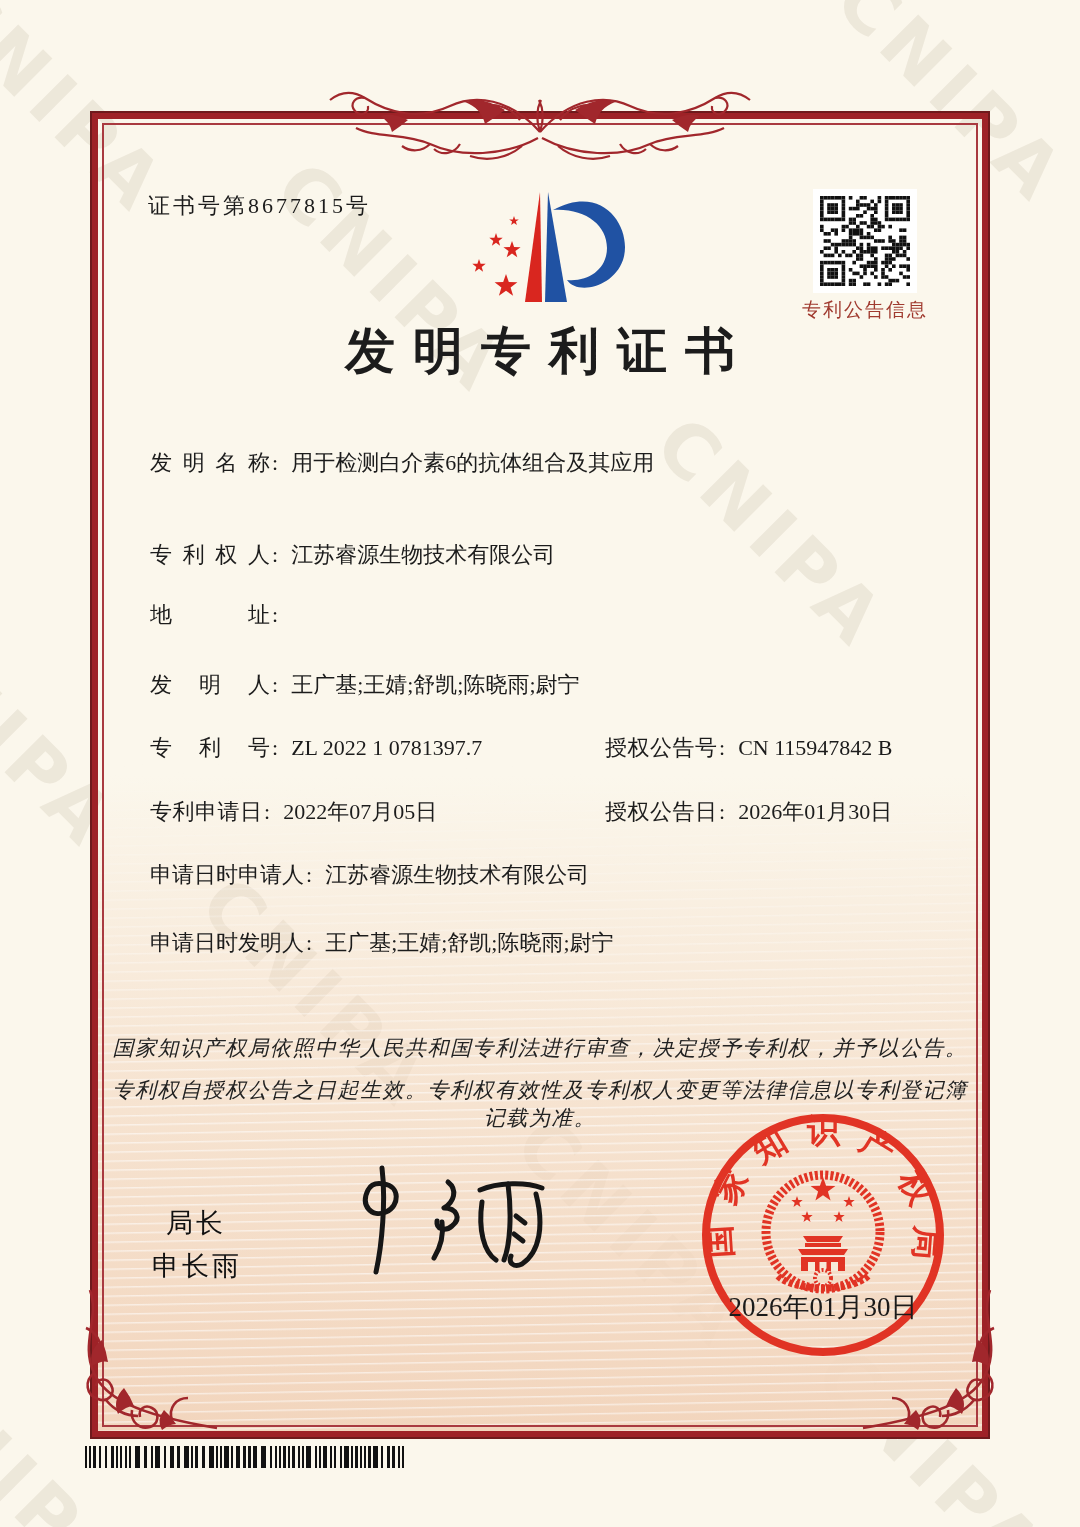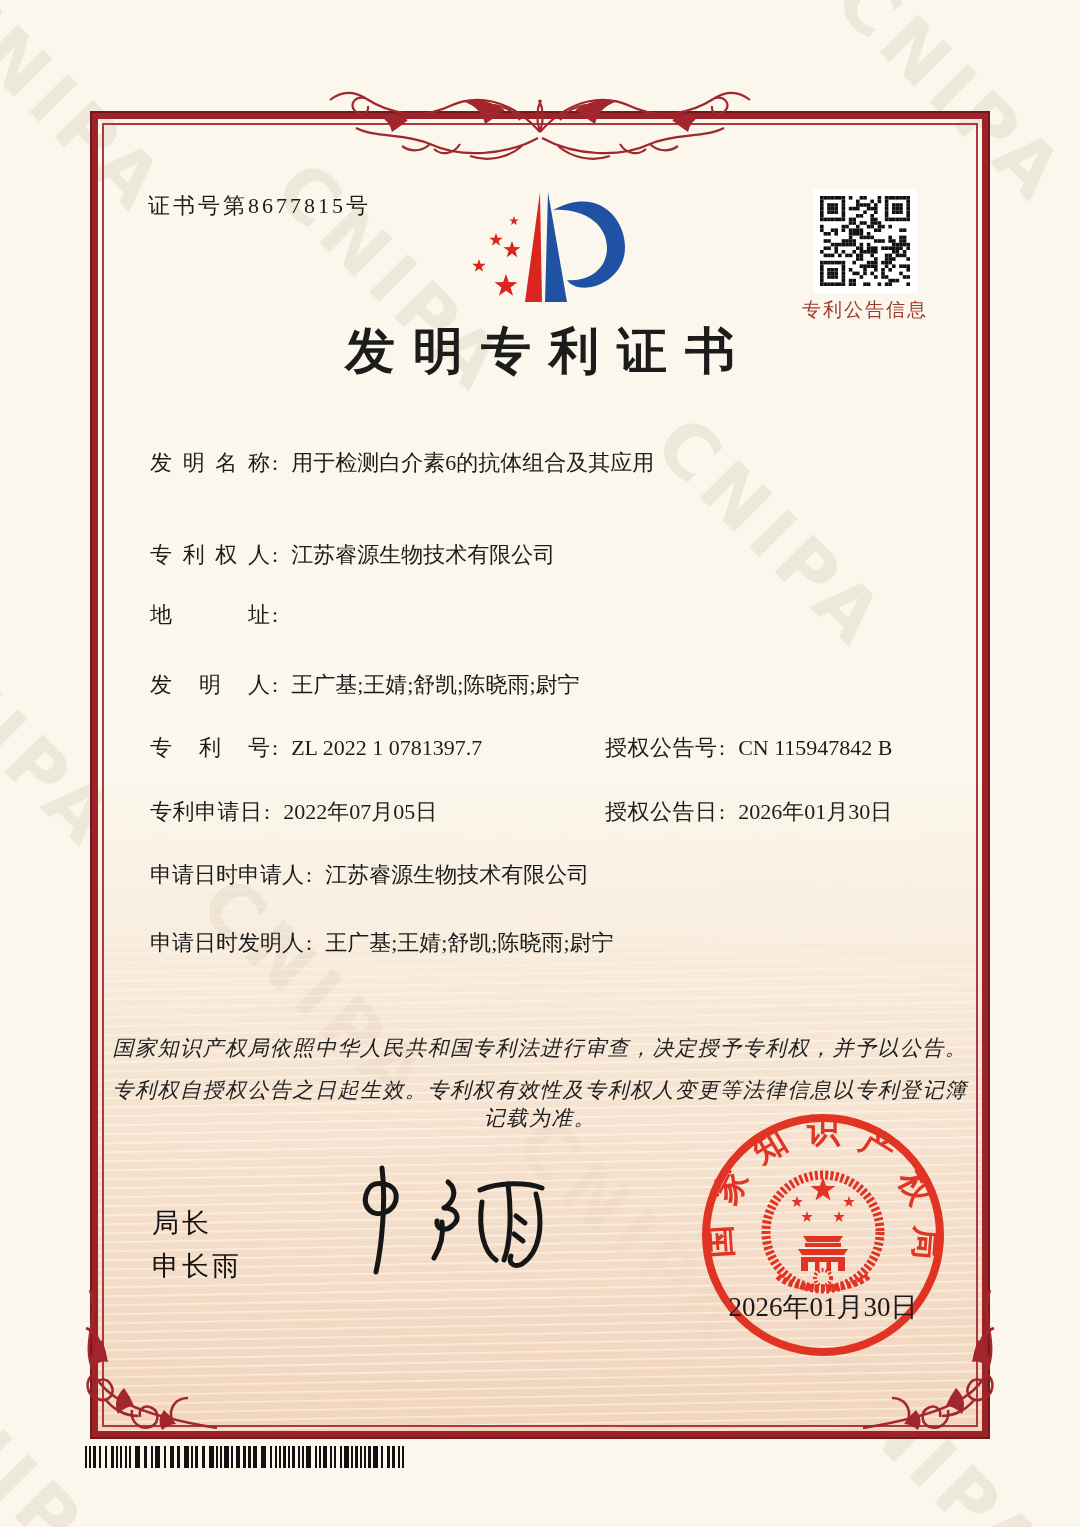--- a/index.html
+++ b/index.html
@@ -448,21 +448,21 @@
 
   <div class="row" style="top:928px;">
     <span>申请日时发明人</span>
       <span class="colon">:</span>
     <span class="val">王广基;王婧;舒凯;陈晓雨;尉宁</span>
   </div>
 
   <div class="stmt" style="top:1034px;">国家知识产权局依照中华人民共和国专利法进行审查，决定授予专利权，并予以公告。</div>
   <div class="stmt" style="top:1076px;">专利权自授权公告之日起生效。专利权有效性及专利权人变更等法律信息以专利登记簿记载为准。</div>
 
-  <div class="signer" style="top:1205px;">局长</div>
+  <div class="signer" style="top:1205px;margin-left:14px;">局长</div>
   <div class="signer" style="top:1248px;">申长雨</div>
 
   <svg class="abs" style="left:330px;top:1160px;" width="230" height="120" viewBox="0 0 230 120">
     <g stroke="#161616" stroke-width="5" fill="none" stroke-linecap="round" stroke-linejoin="round">
       <path d="M38,30 C30,46 42,58 56,52 C70,46 70,26 54,24 C44,22 40,26 38,30"></path>
       <path d="M52,8 C56,40 52,85 46,112"></path>
       <path d="M118,22 c10,8 6,20 -4,26 c12,0 18,10 8,18 c-7,6 -16,3 -15,-5"></path>
       <path d="M112,62 c2,14 -2,26 -8,36"></path>
       <path d="M150,30 C170,22 196,22 212,28"></path>
       <path d="M178,24 C182,55 180,85 174,100"></path>

